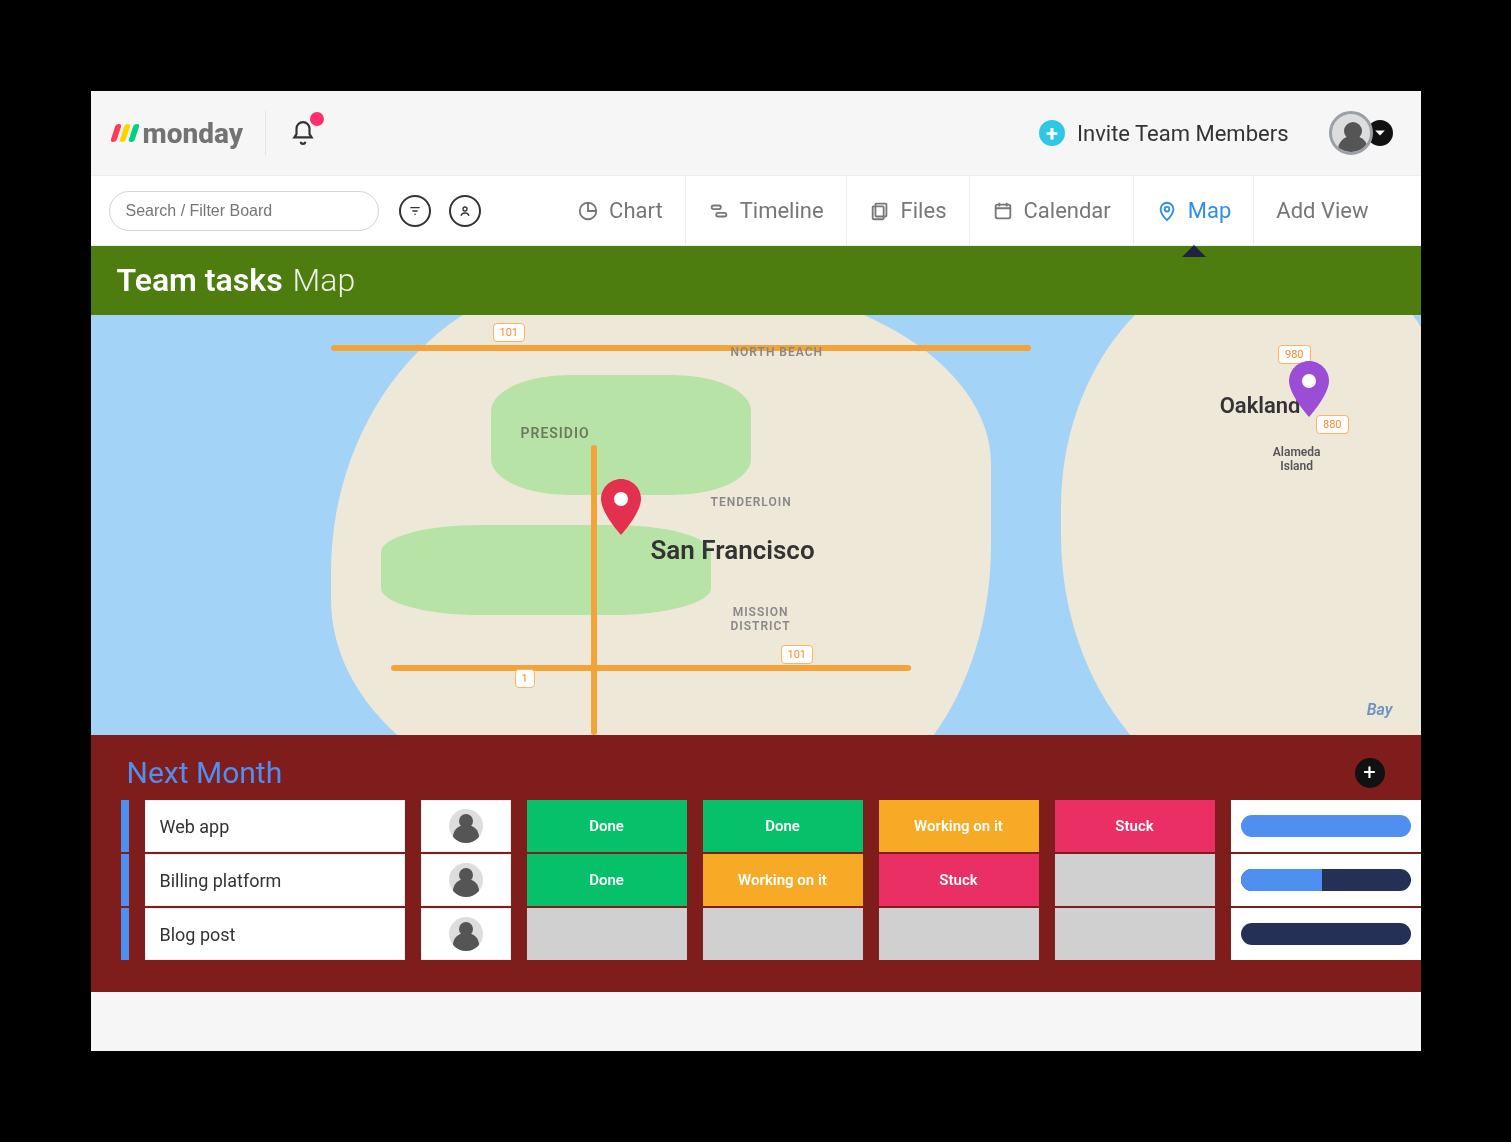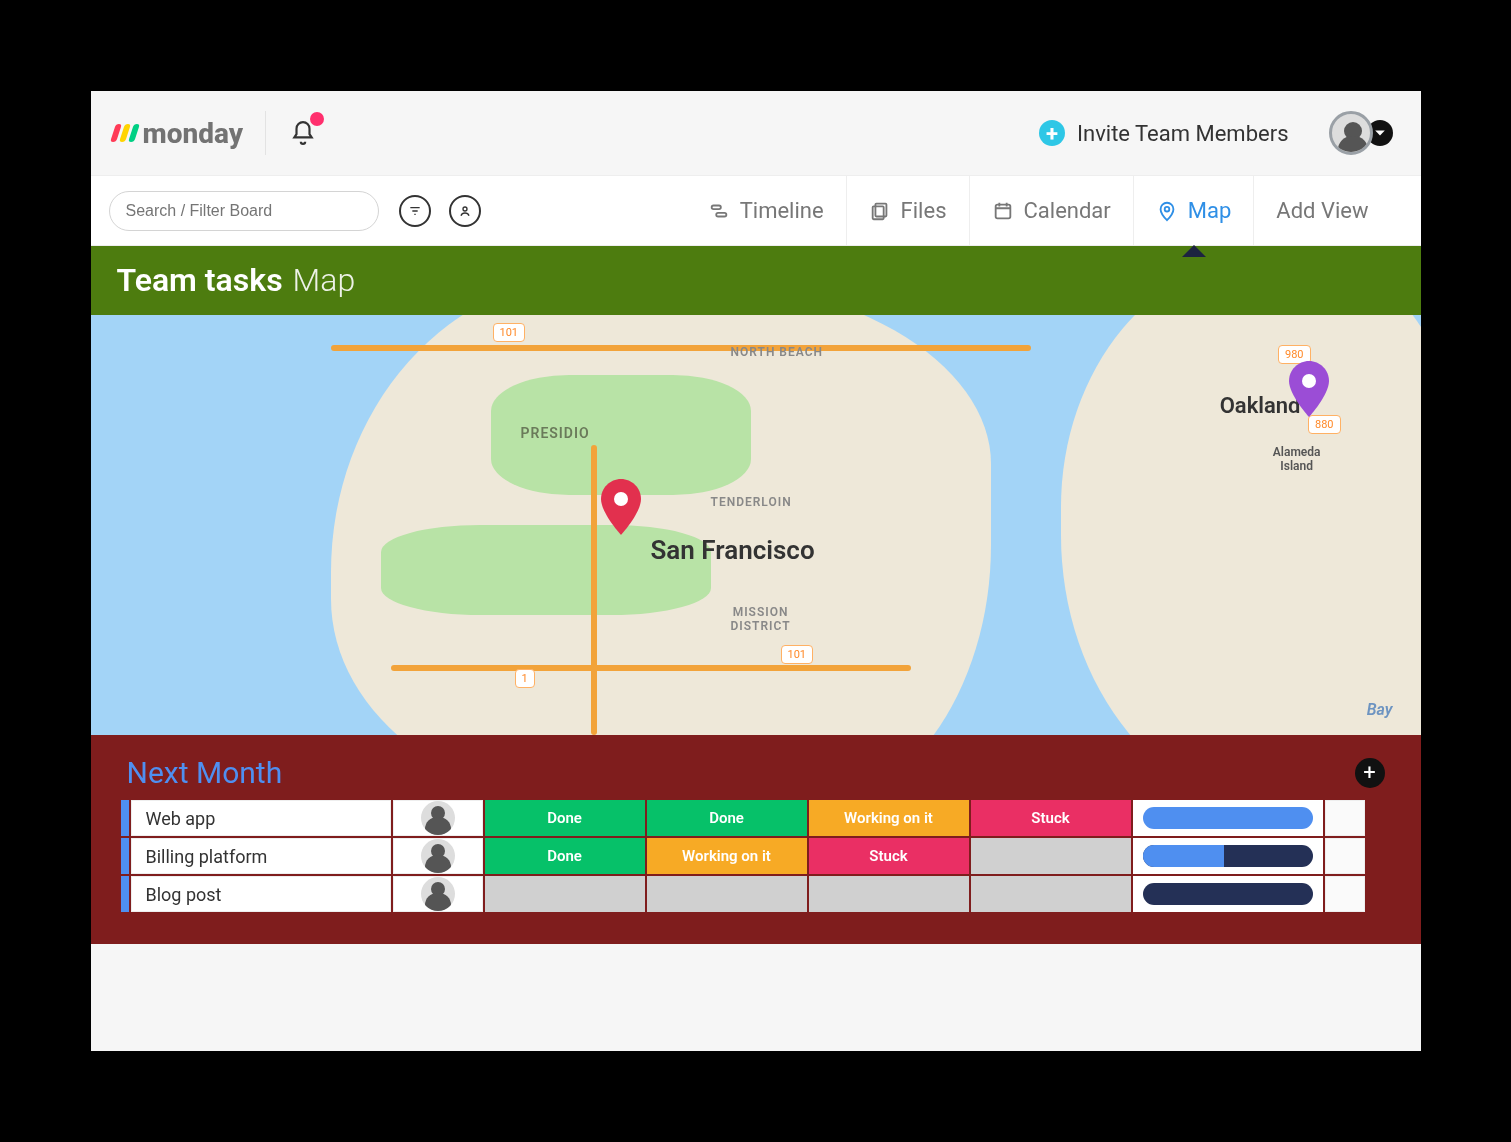--- a/index.html
+++ b/index.html
@@ -143,44 +143,44 @@
   .place-md { left:640px; top:290px; font-size:12px; color:#888; letter-spacing:1px; }
   .place-ai { right:100px; top:130px; font-size:12px; color:#555; text-align:center;}
   .place-bay{ right:28px; bottom:16px; font-size:16px; color:#6d94c1; font-style:italic;}
   .badge {
     position:absolute; background:#fff; border:1px solid #ffb164; color:#ff8a2a; font-size:11px; padding:2px 6px; border-radius:4px;
   }
   .b101a{ left:402px; top:8px; }
   .b101b{ left:690px; top:330px; }
   .b1   { left:424px; top:354px; }
   .b980 { right:110px; top:30px; }
-  .b880 { right:80px; top:100px; }
+  .b880 { right:72px; top:100px; }
   .pin {
     position:absolute; width:40px; height:56px;
   }
   .pin svg { width:100%; height:100%; }
   .pin.red { left:510px; top:164px; }
   .pin.purple { right:92px; top:46px; }
 
   
   .group {
     padding: 20px 30px 30px 30px; background:#7f1d1d;
   }
   .group-head {
     display:flex; align-items:center; justify-content:space-between; padding: 0 6px 10px 6px;
   }
   .group-title { color:#4f8ff0; font-size:30px; font-weight:400; }
   .add-circle { width:30px; height:30px; border-radius:50%; background:#111; color:#fff; display:flex; align-items:center; justify-content:center; font-size:22px; }
   .row {
     display:grid;
     grid-template-columns: 8px 260px 90px repeat(4, 160px) 190px 40px;
-    gap: 2px;
+    gap: 16px;
     align-items:stretch;
     margin-bottom: 2px;
-    height: 36px;
+    height: 52px;
   }
   .row .bar { background:#4f8ff0; }
   .row .name { background:#fff; display:flex; align-items:center; padding-left:14px; color:#333; font-size:18px; border:1px solid #eee; }
   .row .av { background:#fff; display:flex; align-items:center; justify-content:center; border:1px solid #eee; }
   .av-dot {
     width:34px; height:34px; border-radius:50%; background:#ddd; position:relative; overflow:hidden;
   }
   .av-dot::before{content:""; position:absolute; left:10px; top:5px; width:14px; height:14px; background:#555; border-radius:50%;}
   .av-dot::after{content:""; position:absolute; left:4px; top:16px; width:26px; height:20px; background:#555; border-radius:12px 12px 0 0;}
   .cell { display:flex; align-items:center; justify-content:center; color:#fff; font-weight:600; font-size:15px; }
@@ -240,20 +240,27 @@
     <div class="circ-btn" style="margin-left:8px">
       <svg viewBox="0 0 24 24">
           <circle cx="12" cy="9" r="3"></circle>
           <path d="M6 19c1-3 4-4 6-4s5 1 6 4"></path>
         </svg>
     </div>
 
     <div class="views">
       <div class="view-tab">
         <svg viewBox="0 0 24 24">
+            <circle cx="12" cy="12" r="9"></circle>
+            <path d="M12 3v9h9"></path>
+          </svg>
+        <span>Chart</span>
+      </div>
+      <div class="view-tab">
+        <svg viewBox="0 0 24 24">
             <rect x="4" y="6" width="10" height="4" rx="2"></rect>
             <rect x="9" y="14" width="11" height="4" rx="2"></rect>
           </svg>
         <span>Timeline</span>
       </div>
       <div class="view-tab">
         <svg viewBox="0 0 24 24">
             <rect x="7" y="4" width="12" height="14" rx="1"></rect>
             <rect x="4" y="7" width="12" height="14" rx="1"></rect>
           </svg>

